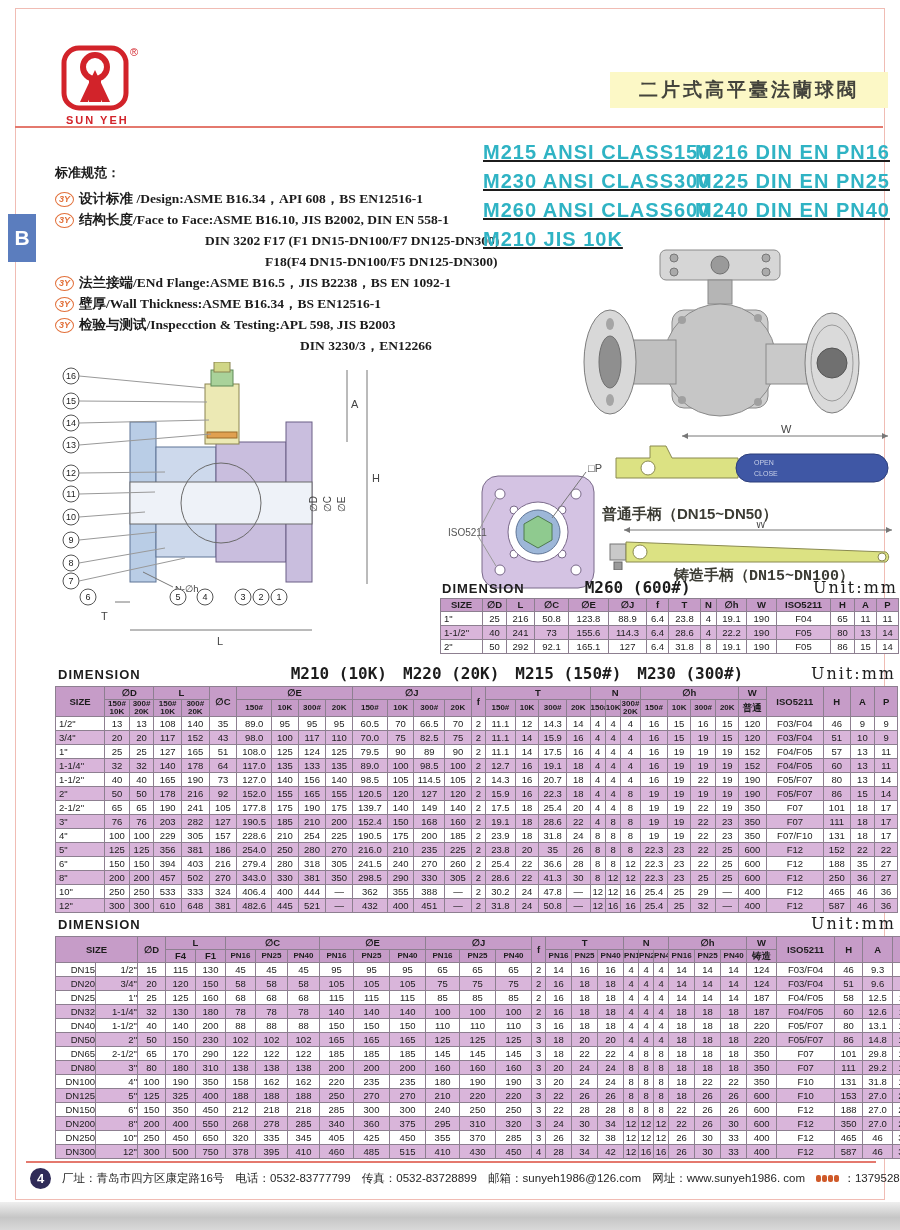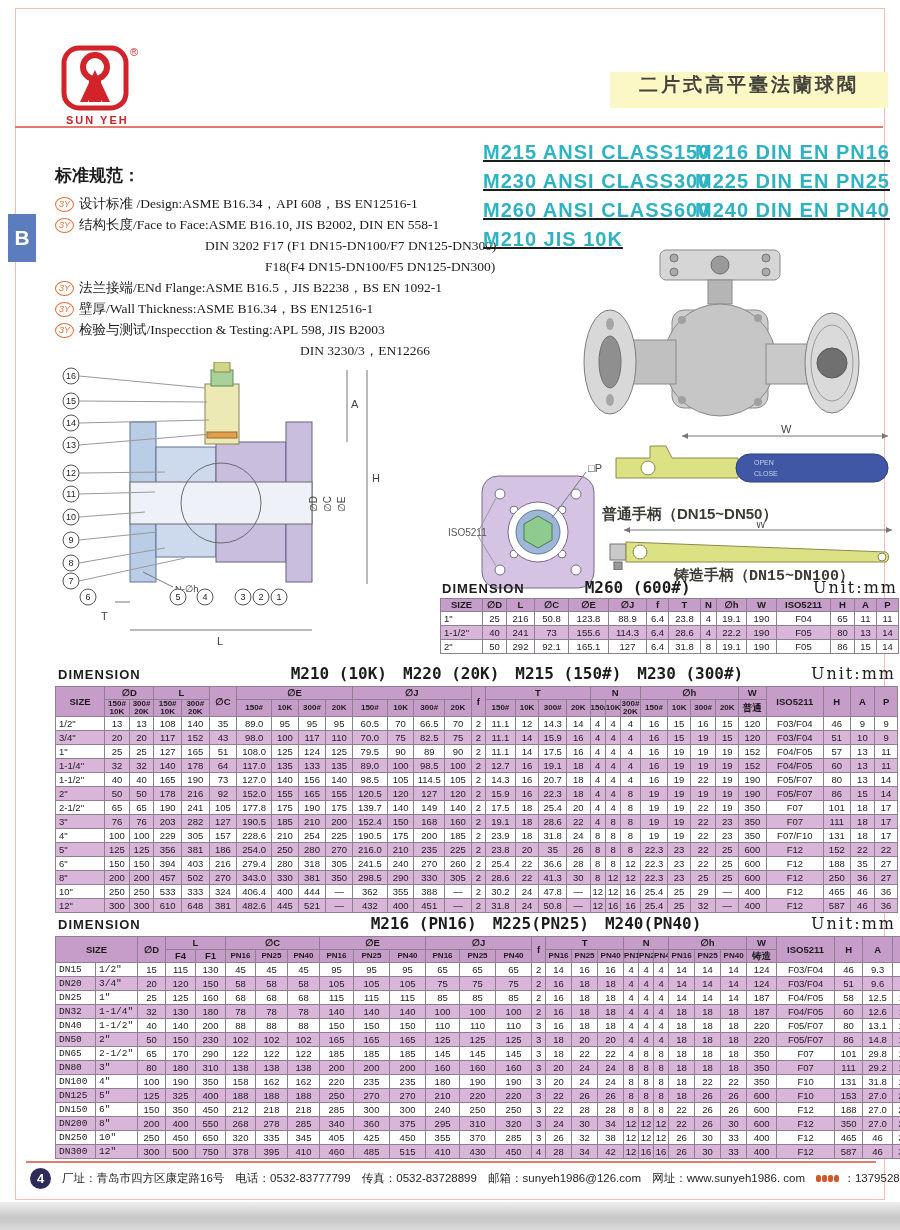--- a/index.html
+++ b/index.html
@@ -4,32 +4,32 @@
 <style>
   html,body{margin:0;padding:0;background:#9a9a9a;}
   .page{position:relative;width:900px;height:1230px;background:#ffffff;overflow:hidden;
         font-family:"Liberation Sans",sans-serif;color:#1c1c1c;}
   .frame{position:absolute;left:15px;top:8px;width:868px;height:1190px;border:1px solid #f0bcb4;}
 
   
   .logo-wrap{position:absolute;left:58px;top:40px;width:90px;height:92px;}
   .brand-cn{position:absolute;left:160px;top:62px;font-size:38px;font-weight:bold;color:#d2232a;letter-spacing:7px;}
   .title-band{position:absolute;left:610px;top:72px;width:278px;height:36px;background:#fcf8c6;
-              display:flex;align-items:flex-start;justify-content:center;}
+              display:flex;align-items:center;justify-content:center;}
   .title-band span{font-size:19px;font-weight:bold;color:#44443c;letter-spacing:3px;}
   .rule-top{position:absolute;left:15px;top:126px;width:868px;height:2px;background:#e4796e;}
   .rule-bottom{position:absolute;left:26px;top:1161px;width:850px;height:2px;background:#e4796e;}
 
   .side-tab{position:absolute;left:8px;top:214px;width:28px;height:48px;background:#5b7dbe;color:#fff;
             font-size:21px;font-weight:bold;display:flex;align-items:center;justify-content:center;}
 
   
   .standards{position:absolute;left:55px;top:164px;width:440px;font-family:"Liberation Serif",serif;}
-  .std-head{font-size:17px;font-weight:bold;margin-bottom:6px;}
-  .std-line{font-size:13.5px;font-weight:normal;line-height:21px;white-space:nowrap;}
+  .std-head{font-size:13px;font-weight:bold;margin-bottom:6px;}
+  .std-line{font-size:13.5px;font-weight:bold;line-height:21px;white-space:nowrap;}
   .badge{display:inline-block;border:1px solid #e2703a;color:#e2703a;border-radius:50%;
          font-size:9px;line-height:9px;padding:2px 3px;margin-right:5px;font-style:italic;
          font-family:"Liberation Sans",sans-serif;vertical-align:1px;}
   .ind1{padding-left:150px;} .ind2{padding-left:210px;} .ind3{padding-left:245px;}
 
   
   .models{position:absolute;left:483px;top:138px;width:410px;}
   .model-line{font-size:20px;font-weight:bold;color:#2fb3c4;line-height:29px;letter-spacing:1px;white-space:nowrap;}
   .models .colL{position:absolute;left:0;top:0;text-decoration:underline;} .models .colR{position:absolute;left:212px;top:0;text-decoration:underline;}
 
@@ -49,21 +49,21 @@
   .tbl-title .mod{font-size:16px;font-weight:bold;font-family:"DejaVu Sans Mono",monospace;}
   .tbl-title .unit{font-size:16px;font-family:"DejaVu Serif",serif;letter-spacing:2px;}
   table.dim-table{border-collapse:collapse;table-layout:fixed;position:absolute;background:#fff;}
   .dim-table th,.dim-table td{border:1px solid #8d7f90;text-align:center;padding:0;
         font-size:9.5px;line-height:12px;white-space:nowrap;overflow:hidden;}
   .dim-table thead th{background:#c69cc8;font-weight:bold;}
   .dim-table tbody tr:nth-child(even) td{background:#d9b5da;}
   .dim-table tbody td{height:13px;}
   .sub{font-size:8px;line-height:8px;display:block;}
   #tableA td:first-child{text-align:left;padding-left:3px;}
-  #tableB td:first-child,#tableB td:nth-child(2){text-align:left;padding-left:3px;font-family:Liberation Mono, monospace;}
+  #tableB td:first-child,#tableB td:nth-child(2){text-align:right;padding-left:3px;}
   #tableM260 td:first-child{text-align:left;padding-left:3px;}
 
   
   .page-dot{position:absolute;left:30px;top:1168px;width:21px;height:21px;border-radius:50%;
             background:#2f2b58;color:#fff;font-size:13px;font-weight:bold;
             display:flex;align-items:center;justify-content:center;}
   .footer-line{position:absolute;left:62px;top:1171px;font-size:11.5px;color:#262626;white-space:nowrap;}
   .footer-line span{margin-right:8px;}
   .qq-icon i{display:inline-block;width:5px;height:7px;background:#cf5a2a;border-radius:2px;margin-right:1px;}
   .bottom-strip{position:absolute;left:0;top:1202px;width:900px;height:28px;
@@ -968,21 +968,20 @@
           <td>F12</td>
           <td>587</td>
           <td>46</td>
           <td>36</td>
         </tr>
       </tbody>
   </table>
 
   <div class="tbl-title" style="left:58px;top:914px;width:838px;">
     <span class="dim">DIMENSION</span>
-    <span class="mod" style="margin-left:230px;">M216 (PN16)　M225(PN25)　M240(PN40)</span>
     <span class="unit" style="margin-left:auto;">Unit:mm</span>
   </div>
   <table id="tableB" class="dim-table" style="left:55px;top:936px;width:843px;">
     <colgroup>
       <col style="width:40px">
         <col style="width:42px">
         <col style="width:28px">
       <col style="width:30px">
         <col style="width:30px">
       <col style="width:30px">

